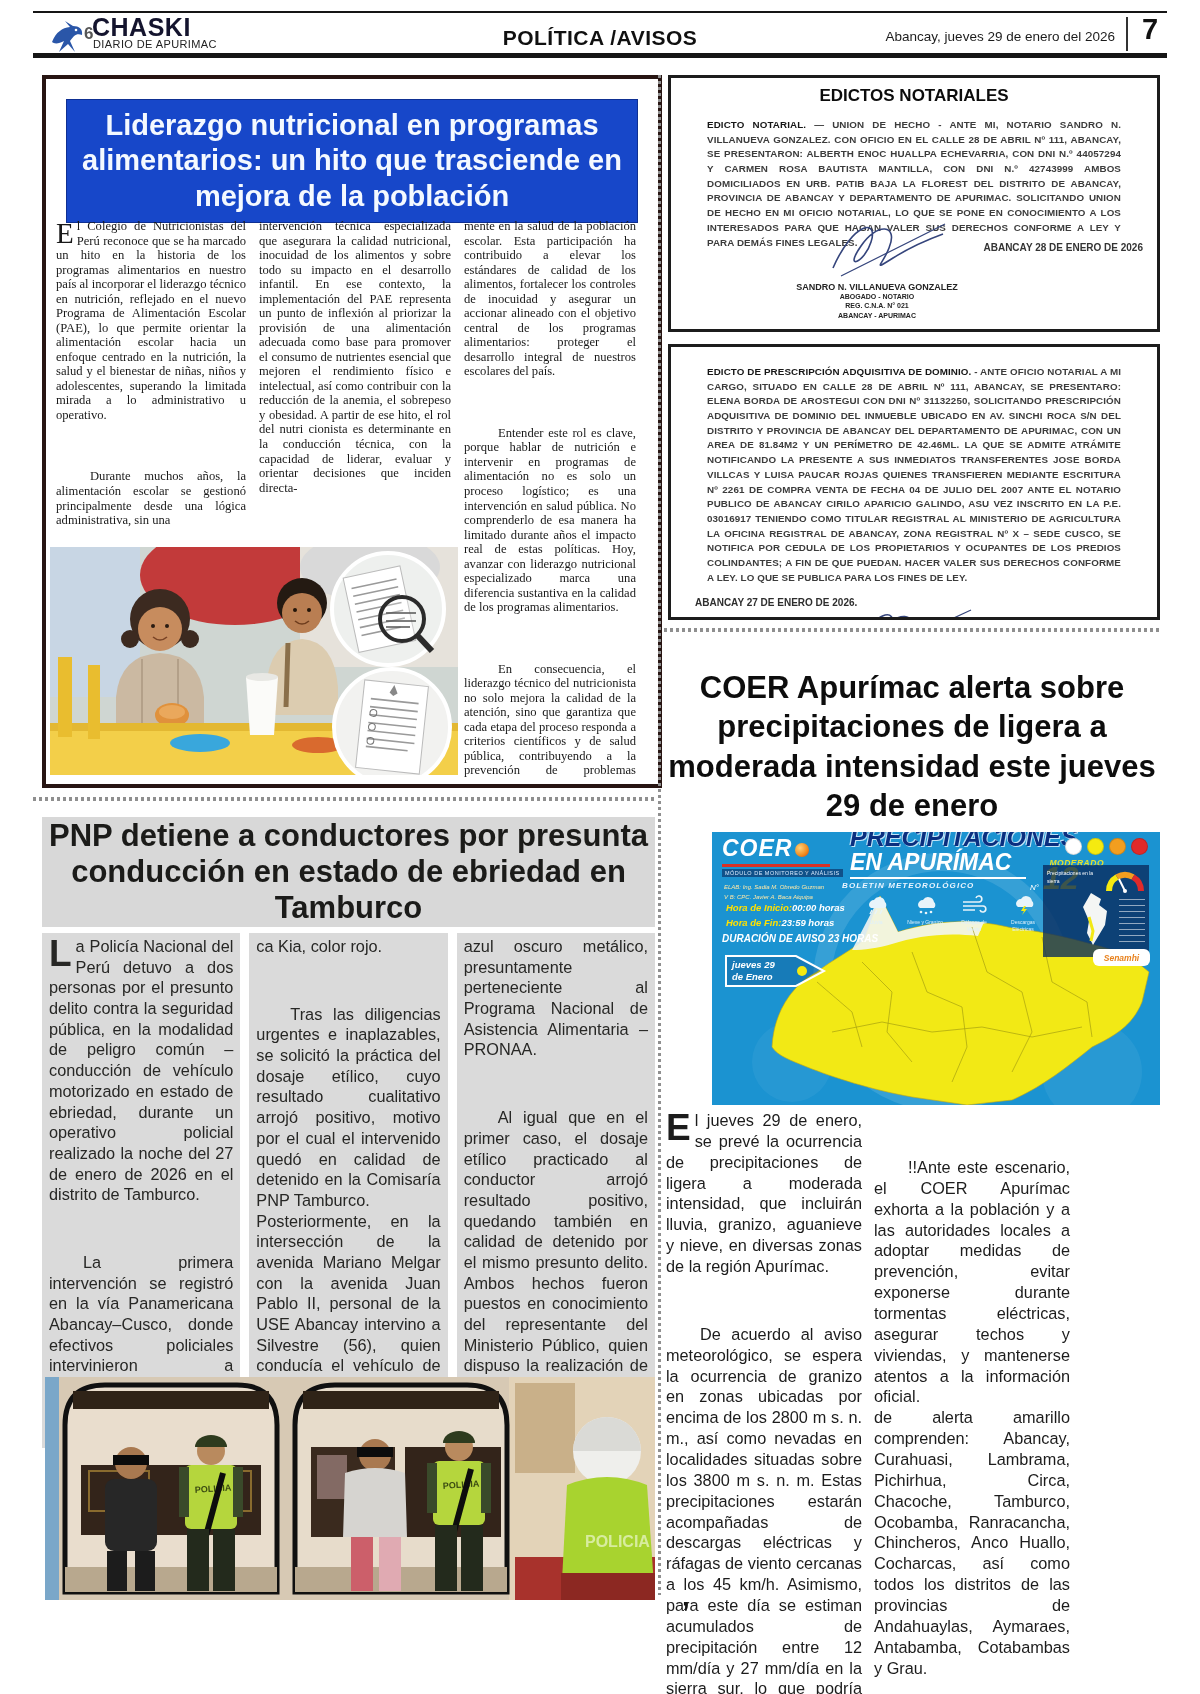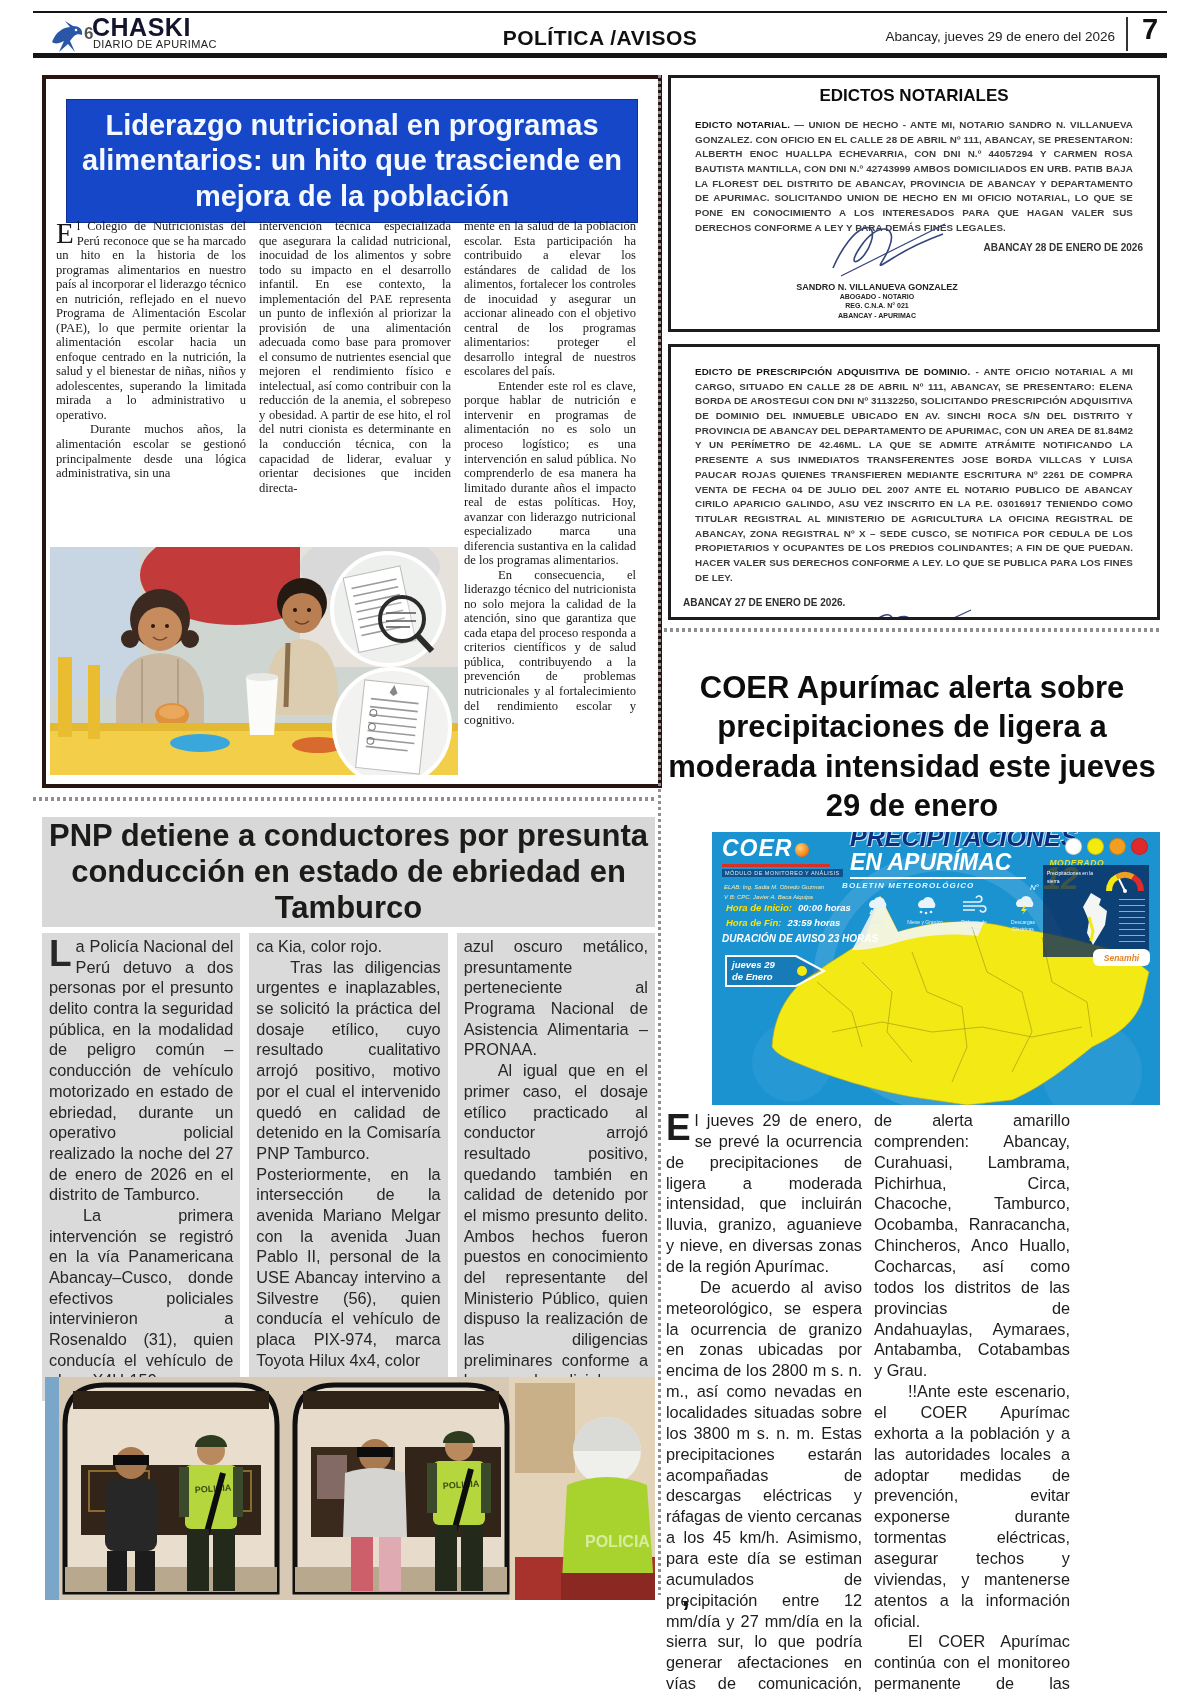--- a/index.html
+++ b/index.html
@@ -23,42 +23,42 @@
   .a1-box{left:42px;top:75px;width:612px;height:705px;border:4px solid #271512;background:#fff;}
   .a1-head{margin:20px;height:122px;background:var(--headline_blue,#1747c9);border:1px solid #0e2f92;
            display:flex;align-items:center;justify-content:center;text-align:center;
            color:#f4f9ff;font-weight:700;font-size:29px;line-height:1.22;padding:0 8px;}
   .a1-cols{position:absolute;left:10px;right:10px;top:140px;bottom:6px;display:flex;gap:13px;
            font-family:"Liberation Serif",serif;font-size:12.6px;line-height:1.155;text-align:justify;color:#191919;}
   .a1-c1{width:190px;height:328px;overflow:hidden;}
   .a1-c2{width:192px;height:328px;overflow:hidden;}
   .a1-c3{width:172px;overflow:hidden;}
   .para{margin:0;}
-  .indent{text-indent:34px;}
+  .indent{text-indent:34px;margin-top:47px;}
   .dc-serif{float:left;font-size:29px;line-height:.8;padding:3px 3px 0 0;}
   .a1-photo{position:absolute;left:4px;top:468px;width:408px;height:228px;}
 
   
   .dotline-h{height:4px;background:repeating-linear-gradient(90deg,#8f8f8f 0 3px,transparent 3px 6px);}
   .dotline-v{width:3px;background:repeating-linear-gradient(180deg,#8f8f8f 0 3px,transparent 3px 6px);}
   .l-div{left:33px;top:797px;width:622px;}
   .r-div{left:664px;top:628px;width:496px;}
   .v-sep{left:658px;top:75px;height:1520px;}
 
   
   .pnp-head{left:42px;top:817px;width:613px;height:110px;background:#d8d8d8;display:flex;align-items:center;
             justify-content:center;text-align:center;font-size:31px;font-weight:700;line-height:1.16;color:#1b1b19;}
   .pnp-cols{left:42px;top:933px;width:613px;display:flex;gap:9px;}
   .pnp-col{flex:1;background:#dadada;padding:3px 7px 10px;font-size:16.3px;line-height:1.27;text-align:justify;color:#272725;}
   .dc-sans{float:left;font-weight:700;font-size:37px;line-height:.78;padding:4px 4px 0 0;}
   .photo2{left:45px;top:1377px;width:610px;height:223px;}
   .footer-mark{left:682px;top:1596px;font-size:28px;font-weight:700;color:#111;}
 
   
-  .ed-box{border:3px solid #1c1c1c;background:#fff;padding:6px 12px;box-sizing:border-box;}
+  .ed-box{border:3px solid #1c1c1c;background:#fff;padding:6px 24px;box-sizing:border-box;}
   .ed1{left:668px;top:75px;width:492px;height:257px;}
   .ed2{left:668px;top:344px;width:492px;height:276px;overflow:hidden;}
   .ed-title{text-align:center;font-size:17px;font-weight:700;color:#0c0c0c;margin:2px 0 5px;}
   .ed-body{margin:12px;font-size:9.8px;font-weight:700;color:#3c3c3c;line-height:1.5;text-align:justify;letter-spacing:.1px;}
   .ed-body b{color:#161616;}
   .ed-date{font-size:10px;font-weight:700;color:#343434;}
   .ed1 .ed-date{position:absolute;right:14px;top:164px;}
   .ed-sig{position:absolute;left:150px;top:138px;width:140px;height:66px;}
   .ed-stamp{position:absolute;left:96px;top:204px;width:220px;text-align:center;color:#242424;}
   .ed-stamp .l1{font-size:9px;font-weight:700;}
@@ -76,21 +76,21 @@
   .wm-brand-sub{left:10px;top:37px;font-size:5.5px;color:#d9ecff;background:rgba(8,28,78,.55);padding:1px 3px;letter-spacing:.5px;}
   .wm-elab{left:12px;top:51px;font-size:6px;font-style:italic;color:#ffe9a8;line-height:1.6;}
   .wm-title-top{left:138px;top:-9px;font-size:25px;font-weight:800;font-style:italic;color:#0a2f80;
                 text-shadow:1px 1px 0 #bfe3f7,-1px -1px 0 #bfe3f7;white-space:nowrap;}
   .wm-title{left:138px;top:17px;font-size:23px;font-weight:800;font-style:italic;color:#fff;white-space:nowrap;}
   .wm-title-rule{left:138px;top:45px;width:176px;height:2px;background:#fff;}
   .wm-subtitle{left:130px;top:49px;font-size:8px;font-weight:700;font-style:italic;color:#eaf5ff;letter-spacing:1.1px;}
   .wm-no-label{left:318px;top:51px;font-size:8px;font-style:italic;color:#fff;}
   .wm-no{left:331px;top:28px;font-size:32px;font-weight:800;font-style:italic;color:var(--alert_yellow,#f5ea10);}
   .wm-hora{left:14px;top:69px;font-size:9.5px;font-style:italic;font-weight:700;line-height:1.55;color:#fff;}
-  .wm-hora .lab{color:#ffe100;margin-right:6px;}
+  .wm-hora .lab{color:#ffe100;}
   .wm-dur{left:10px;top:101px;font-size:10px;font-weight:800;font-style:italic;color:#fff;}
   .wm-icons{left:146px;top:63px;display:flex;gap:13px;}
   .wm-icon{width:36px;text-align:center;}
   .wm-icon .lbl{font-size:5px;color:#dff0fb;line-height:1.3;}
   .wm-dots{right:12px;top:6px;display:flex;gap:5px;}
   .wm-dot{width:15px;height:15px;border-radius:50%;border:1px solid rgba(0,0,0,.15);}
   .wm-level{right:56px;top:26px;font-size:8.5px;font-weight:800;font-style:italic;color:#e8e22a;letter-spacing:.5px;}
   .wm-inset{left:331px;top:33px;width:106px;height:92px;background:rgba(9,42,92,.78);}
   .wm-inset-title{left:4px;top:5px;width:48px;font-size:5px;color:#fff;line-height:1.5;}
   .wm-inset-lines{right:4px;top:34px;width:26px;height:44px;
@@ -413,19 +413,19 @@
     </svg>
   </div>
 
   <div class="abs coer-cols">
     <div class="coer-col">
       <p class="para"><span class="dc-sans">E</span><span>l jueves 29 de enero, se prevé la ocurrencia de precipitaciones de ligera a moderada intensidad, que incluirán lluvia, granizo, aguanieve y nieve, en diversas zonas de la región Apurímac.</span></p>
       <p class="para indent">De acuerdo al aviso meteorológico, se espera la ocurrencia de granizo en zonas ubicadas por encima de los 2800 m s. n. m., así como nevadas en localidades situadas sobre los 3800 m s. n. m. Estas precipitaciones estarán acompañadas de descargas eléctricas y ráfagas de viento cercanas a los 45 km/h. Asimismo, para este día se estiman acumulados de precipitación entre 12 mm/día y 27 mm/día en la sierra sur, lo que podría generar afectaciones en vías de comunicación, actividades agropecuarias y zonas vulnerables.</p>
 
     </div>
     <div class="coer-col">
+      <p class="para indent">!!Ante este escenario, el COER Apurímac exhorta a la población y a las autoridades locales a adoptar medidas de prevención, evitar exponerse durante tormentas eléctricas, asegurar techos y viviendas, y mantenerse atentos a la información oficial.</p>
       <p class="para">de alerta amarillo comprenden: Abancay, Curahuasi, Lambrama, Pichirhua, Circa, Chacoche, Tamburco, Ocobamba, Ranracancha, Chincheros, Anco Huallo, Cocharcas, así como todos los distritos de las provincias de Andahuaylas, Aymaraes, Antabamba, Cotabambas y Grau.</p>
-      <p class="para indent">!!Ante este escenario, el COER Apurímac exhorta a la población y a las autoridades locales a adoptar medidas de prevención, evitar exponerse durante tormentas eléctricas, asegurar techos y viviendas, y mantenerse atentos a la información oficial.</p>
       <p class="para indent">El COER Apurímac continúa con el monitoreo permanente de las condiciones meteorológicas y coordina acciones con las autoridades competentes para salvaguardar la vida y la integridad de la población.</p>
     </div>
   </div>
 
 </div>
 
 </body></html>

